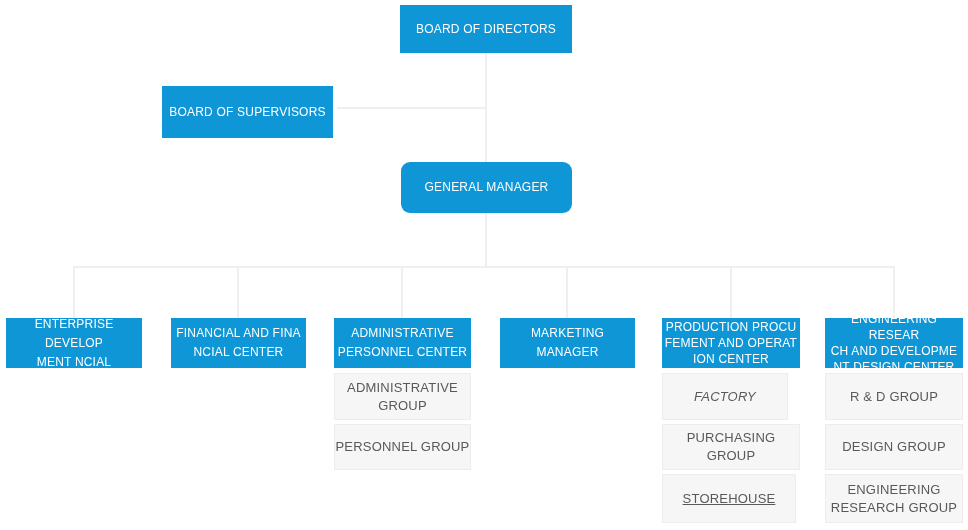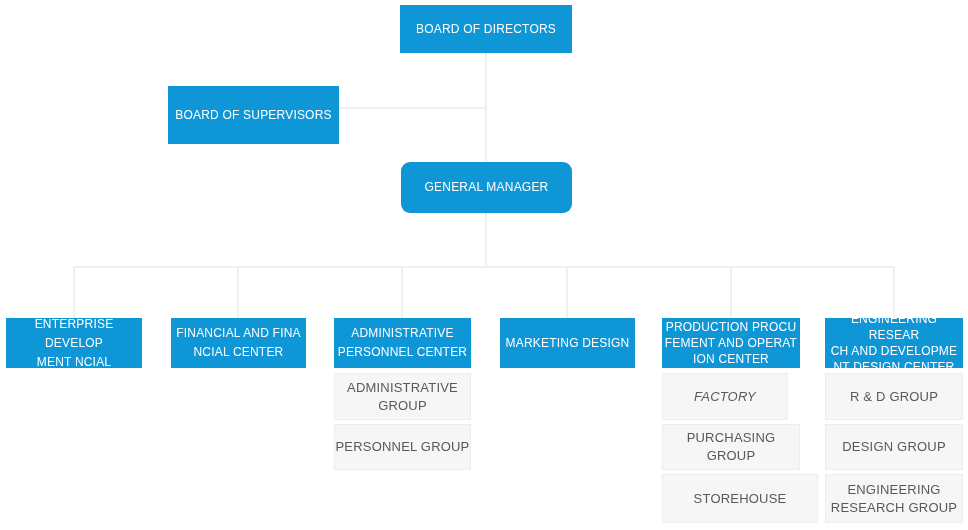--- a/index.html
+++ b/index.html
@@ -28,36 +28,36 @@
     text-align:center;font-size:13px;line-height:18px;white-space:pre-line;
     letter-spacing:.2px;box-sizing:border-box;cursor:default;
   }
   .hline,.vline{position:absolute;background:var(--connector);}
   .hline{height:2px;}
   .vline{width:2px;}
 
   
   .n-bod{left:400px;top:5px;width:172px;height:48px;}
   
-  .n-bos{left:168px;top:86px;width:171px;height:58px;}
+  .n-bos{left:162px;top:86px;width:171px;height:52px;}
   .n-gm{left:401px;top:162px;width:171px;height:51px;border-radius:9px;}
   
   .n-d0{left:6px;top:318px;width:136px;height:50px;}
   .n-d1{left:171px;top:318px;width:135px;height:50px;}
   .n-d2{left:334px;top:318px;width:137px;height:50px;}
   .n-d3{left:500px;top:318px;width:135px;height:50px;}
   .n-d4{left:662px;top:318px;width:138px;height:50px;}
   .n-d5{left:825px;top:318px;width:138px;height:50px;}
   
   .g-2-0{left:334px;top:373px;width:137px;height:47px;}
   .g-2-1{left:334px;top:424px;width:137px;height:46px;}
   
   .g-4-0{left:662px;top:373px;width:126px;height:47px;font-style:italic;}
   .g-4-1{left:662px;top:424px;width:138px;height:46px;}
-  .g-4-2{left:662px;top:474px;width:156px;height:49px;}
+  .g-4-2{left:662px;top:474px;width:134px;height:49px;text-decoration:underline;}
   
   .g-5-0{left:825px;top:373px;width:138px;height:47px;}
   .g-5-1{left:825px;top:424px;width:138px;height:46px;}
   .g-5-2{left:825px;top:474px;width:138px;height:49px;}
   
   .l-v-top{left:485px;top:53px;height:109px;}
   .l-h-sup{left:337px;top:107px;width:149px;}
   .l-v-mid{left:485px;top:213px;height:55px;}
   .l-h-main{left:74px;top:266px;width:820px;}
   .l-drop0{left:73px;top:266px;height:52px;}
@@ -87,21 +87,21 @@
 
   <div class="node n-bos">BOARD OF SUPERVISORS</div>
   <div class="node n-gm">GENERAL MANAGER</div>
 
   <div class="node n-d0">ENTERPRISE DEVELOP
 MENT NCIAL</div>
   <div class="node n-d1">FINANCIAL AND FINA
 NCIAL CENTER</div>
   <div class="node n-d2">ADMINISTRATIVE
 PERSONNEL CENTER</div>
-  <div class="node n-d3">MARKETING DESIGN</div>
+  <div class="node n-d3">MARKETING MANAGER</div>
   <div class="node n-d4 tight">PRODUCTION PROCU
 FEMENT AND OPERAT
 ION CENTER</div>
   <div class="node n-d5 tight">ENGINEERING RESEAR
 CH AND DEVELOPME
 NT DESIGN CENTER</div>
 
   <div class="group-cell g-2-0">ADMINISTRATIVE
 GROUP</div>
   <div class="group-cell g-2-1">PERSONNEL GROUP</div>

